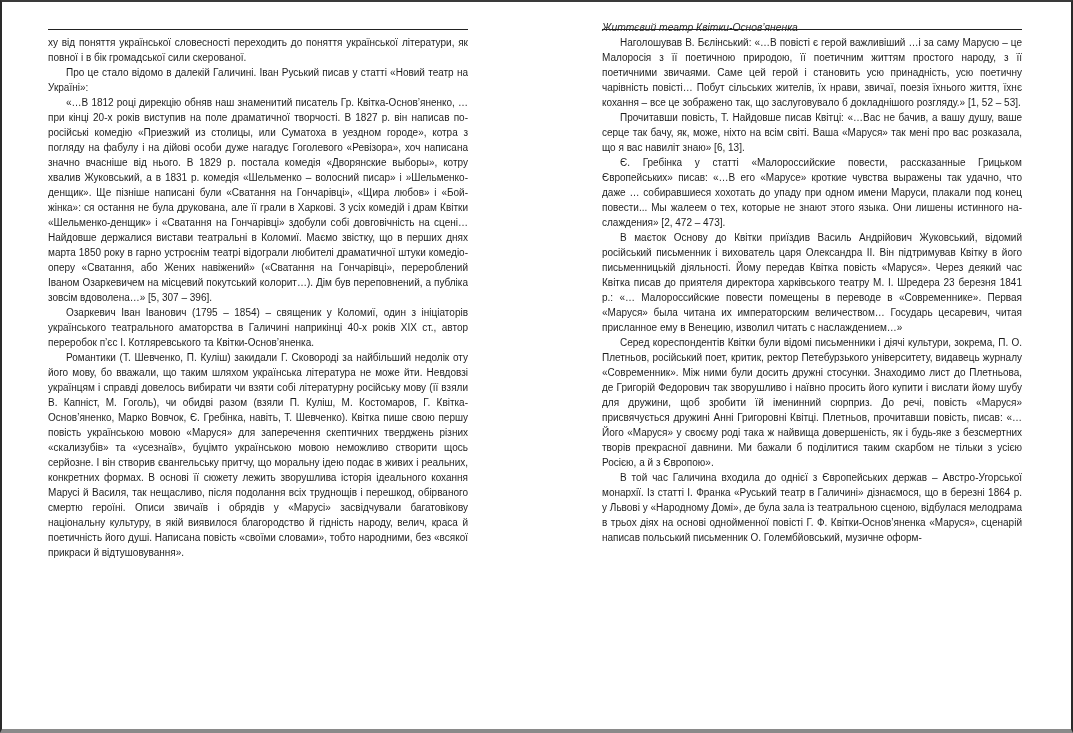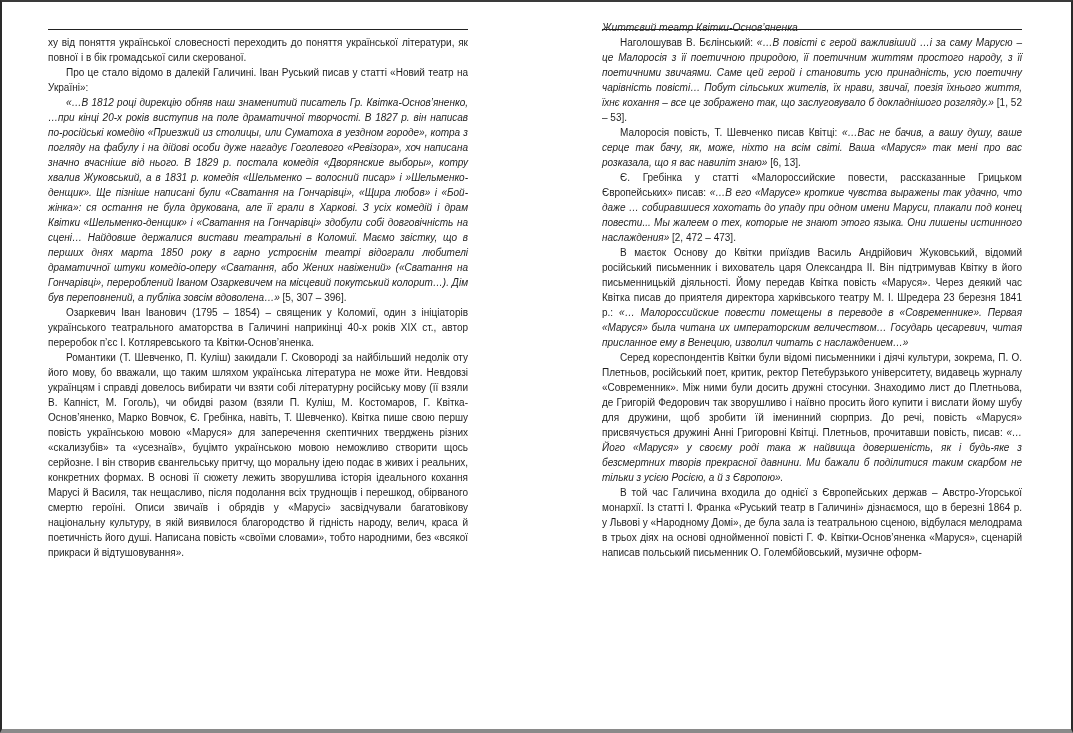--- a/index.html
+++ b/index.html
@@ -8,21 +8,21 @@
     border-top:2px solid #3a3a3a; border-left:2px solid #2a2a2a; border-right:2px solid #2a2a2a; border-bottom:4px solid #8a8a8a; }
   .page { position:absolute; top:0; height:729px; font-family:"Liberation Sans", sans-serif; color:#1e1e1e; }
   .page.left { left:48px; width:420px; }
   .page.right { left:602px; width:420px; }
   .hdr { position:absolute; top:6px; left:0; width:420px; font-size:10.3px; font-style:italic; line-height:11.5px; color:#2a2a2a; }
   .hdr.r { text-align:left; top:22px; }
   .rule { position:absolute; top:29px; left:0; width:420px; height:0; border-top:1px solid #222; }
   .body { position:absolute; top:35px; left:0; width:420px; font-size:10px; line-height:15.0px; text-align:justify; hyphens:manual; }
   .body p { margin:0; text-indent:18px; }
   .body p.noind { text-indent:0; }
-  .q { font-style:italic; }
+  .q { }
   .pnum { position:absolute; top:737px; font-size:11.5px; color:#2a2a2a; }
   .pnum.l { left:0; }
   .pnum.r { right:0; }
 </style>
 </head>
 <body>
 
 <div class="frame"></div>
 
 <div class="page left">
@@ -35,20 +35,20 @@
       <p><span>Романтики (Т. Шевченко, П. Куліш) закидали Г. Сковороді за най­більший недолік оту його мову, бо вважали, що таким шляхом українсь­ка література не може йти. Невдовзі українцям і справді довелось ви­бирати чи взяти собі літературну російську мову (її взяли В. Капніст, М. Гоголь), чи обидві разом (взяли П. Куліш, М. Костомаров, Г. Квітка-Основ’яненко, Марко Вовчок, Є. Гребінка, навіть, Т. Шевченко). Квітка пише свою першу повість українською мовою «Маруся» для заперечен­ня скептичних тверджень різних «скализубів» та «усезнаїв», буцімто українською мовою неможливо створити щось серйозне. І він створив євангельську притчу, що моральну ідею подає в живих і реальних, кон­кретних формах. В основі її сюжету лежить зворушлива історія ідеаль­ного кохання Марусі й Василя, так нещасливо, після подолання всіх труднощів і перешкод, обірваного смертю героїні. Описи звичаїв і об­рядів у «Марусі» засвідчували багатовікову національну культуру, в якій виявилося благородство й гідність народу, велич, краса й поетичність його душі. Написана повість «своїми словами», тобто народними, без «всякої прикраси й відтушовування».</span></p>
     </div>
   <div class="pnum l">196</div>
 </div>
 
 <div class="page right">
   <div class="hdr r">Життєвий театр Квітки-Основ’яненка</div>
   <div class="rule"></div>
   <div class="body" id="right-body">
       <p><span>Наголошував В. Бєлінський: </span><span class="q">«…В повісті є герой важливіший …і за саму Марусю – це Малоросія з її поетичною природою, її поетичним життям простого народу, з її поетичними звичаями. Саме цей ге­рой і становить усю принадність, усю поетичну чарівність повісті… Побут сільських жителів, їх нрави, звичаї, поезія їхнього життя, їхнє кохання – все це зображено так, що заслуговувало б докладнішого розгляду.»</span><span> [1, 52 – 53].</span></p>
-      <p><span>Малоросія повість, Т. Шевченко писав Квітці: </span><span class="q">«…Вас не бачив, а вашу душу, ваше серце так бачу, як, може, ніхто на всім світі. Ваша «Маруся» так мені про вас розказала, що я вас навиліт знаю»</span><span> [6, 13].</span></p>
+      <p><span>Прочитавши повість, Т. Найдовше писав Квітці: </span><span class="q">«…Вас не бачив, а вашу душу, ваше серце так бачу, як, може, ніхто на всім світі. Ваша «Маруся» так мені про вас розказала, що я вас навиліт знаю»</span><span> [6, 13].</span></p>
       <p><span>Є. Гребінка у статті «Малороссийские повести, рассказанные Гри­цьком Європейських» писав: </span><span class="q">«…В его «Марусе» кроткие чувства выражены так удачно, что даже … собиравшиеся хохотать до упаду при одном имени Маруси, плакали под конец повести... Мы жалеем о тех, которые не знают этого языка. Они лишены истинного на­слаждения»</span><span> [2, 472 – 473].</span></p>
       <p><span>В маєток Основу до Квітки приїздив Василь Андрійович Жуковсь­кий, відомий російський письменник і вихователь царя Олександра ІІ. Він підтримував Квітку в його письменницькій діяльності. Йому передав Квітка повість «Маруся». Через деякий час Квітка писав до приятеля директора харківського театру М. І. Шредера 23 березня 1841 р.: </span><span class="q">«… Малороссийские повести помещены в переводе в «Современнике». Первая «Маруся» была читана их императорским величеством… Го­сударь цесаревич, читая присланное ему в Венецию, изволил читать с наслаждением…»</span></p>
       <p><span>Серед кореспондентів Квітки були відомі письменники і діячі культу­ри, зокрема, П. О. Плетньов, російський поет, критик, ректор Петебур­зького університету, видавець журналу «Современник». Між ними були досить дружні стосунки. Знаходимо лист до Плетньова, де Григорій Фе­дорович так зворушливо і наївно просить його купити і вислати йому шубу для дружини, щоб зробити їй іменинний сюрприз. До речі, повість «Маруся» присвячується дружині Анні Григоровні Квітці. Плетньов, про­читавши повість, писав: </span><span class="q">«…Його «Маруся» у своєму роді така ж най­вища довершеність, як і будь-яке з безсмертних творів прекрасної давнини. Ми бажали б поділитися таким скарбом не тільки з усією Росією, а й з Європою».</span></p>
       <p><span>В той час Галичина входила до однієї з Європейських держав – Авс­тро-Угорської монархії. Із статті І. Франка «Руський театр в Галичині» дізнаємося, що в березні 1864 р. у Львові у «Народному Домі», де була зала із театральною сценою, відбулася мелодрама в трьох діях на ос­нові однойменної повісті Г. Ф. Квітки-Основ’яненка «Маруся», сценарій написав польський письменник О. Голембйовський, музичне оформ-</span></p>
     </div>
   <div class="pnum r">197</div>
 </div>
 
 </body></html>

